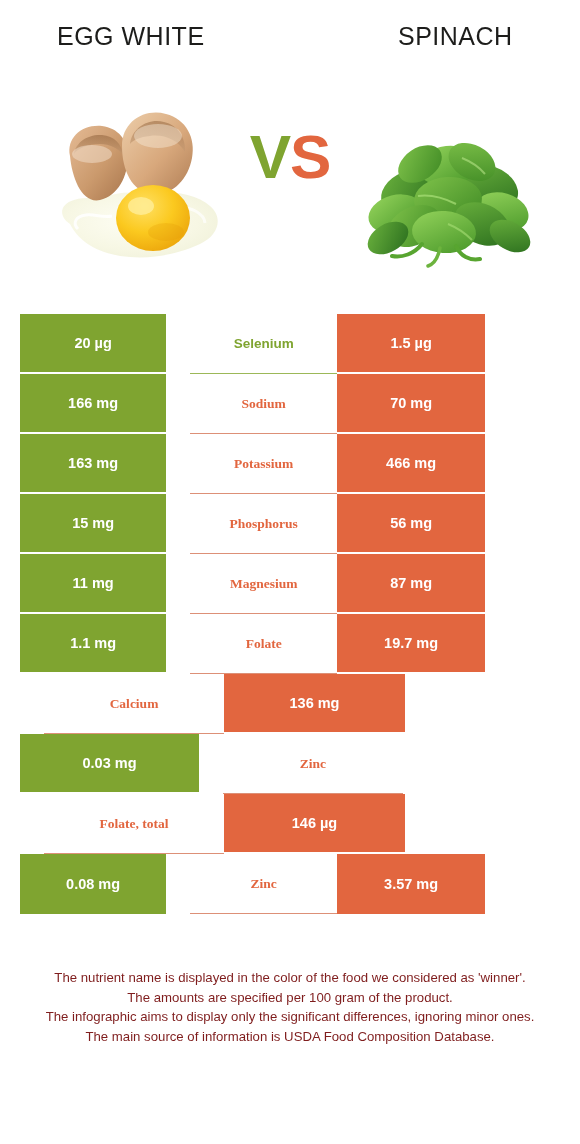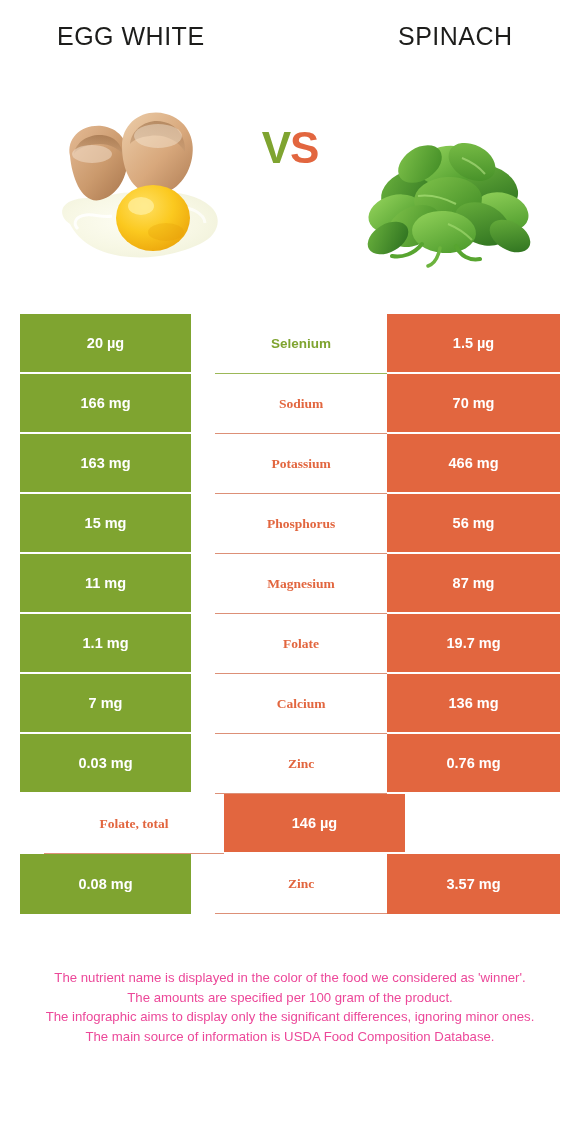--- a/index.html
+++ b/index.html
@@ -54,40 +54,40 @@
   }
   .hero-left  { left: 48px;  width: 190px; height: 185px; }
   .hero-right { left: 352px; width: 190px; height: 185px; }
 
   .vs {
     position: absolute;
     left: 232px;
     top: 30px;
     width: 116px;
     text-align: center;
-    font-size: 44px;
+    font-size: 62px;
     font-weight: 700;
     letter-spacing: -1px;
     font-family: "Liberation Sans", sans-serif;
     line-height: 1;
   }
   .vs .v { color: #7fa430; }
   .vs .s { color: #e2663f; }
 
   
   .table {
     position: absolute;
     left: 20px;
     top: 314px;
     width: 540px;
   }
 
   .row {
     display: flex;
-    width: 540px;
+    width: 465px;
     height: 60px;
     align-items: stretch;
   }
 
   .cell {
     display: flex;
     align-items: center;
     justify-content: center;
     font-size: 14.5px;
     font-weight: 700;
@@ -125,21 +125,21 @@
 
   
   .footer {
     position: absolute;
     left: 26px;
     top: 968px;
     width: 528px;
     text-align: center;
     font-size: 13.2px;
     line-height: 19.5px;
-    color: #ec4899;
+    color: #7f1d1d;
     font-weight: 400;
     font-family: "Liberation Sans", sans-serif;
   }
 
   
   .illus { width: 100%; height: 100%; display: block; }
 </style>
 </head>
 <body>
 
@@ -280,28 +280,26 @@
         <div class="cell cell-left">11 mg</div>
         <div class="cell cell-mid">Magnesium</div>
         <div class="cell cell-right">87 mg</div>
       </div>
       <div class="row win-orange">
         <div class="cell cell-left">1.1 mg</div>
         <div class="cell cell-mid">Folate</div>
         <div class="cell cell-right">19.7 mg</div>
       </div>
       <div class="row win-orange">
-        <div class="cell cell-left">7 mg</div>
         <div class="cell cell-mid">Calcium</div>
         <div class="cell cell-right">136 mg</div>
       </div>
       <div class="row win-orange">
         <div class="cell cell-left">0.03 mg</div>
         <div class="cell cell-mid">Zinc</div>
-        <div class="cell cell-right">0.76 mg</div>
       </div>
       <div class="row win-orange">
         <div class="cell cell-mid">Folate, total</div>
         <div class="cell cell-right">146 µg</div>
       </div>
       <div class="row win-orange">
         <div class="cell cell-left">0.08 mg</div>
         <div class="cell cell-mid">Zinc</div>
         <div class="cell cell-right">3.57 mg</div>
       </div>

